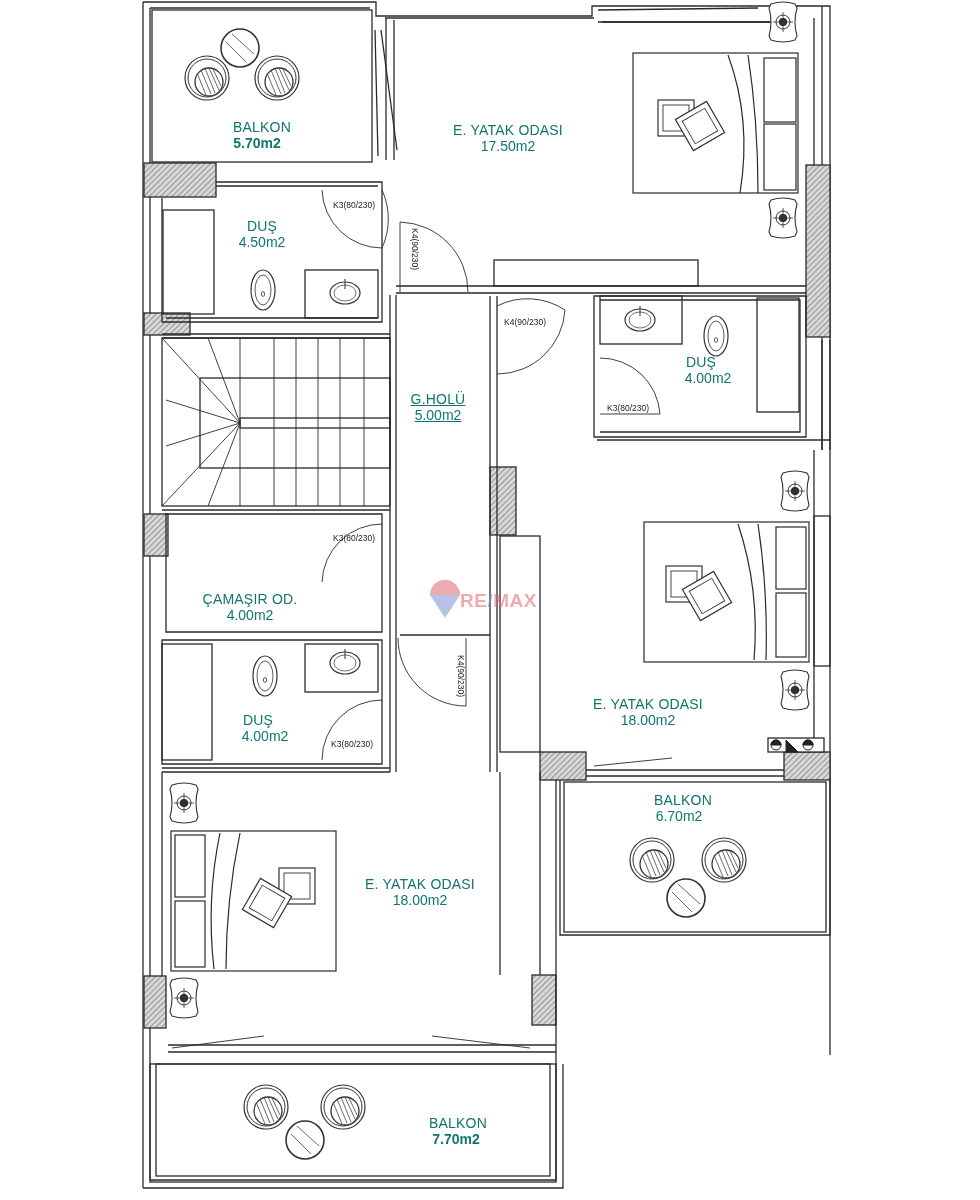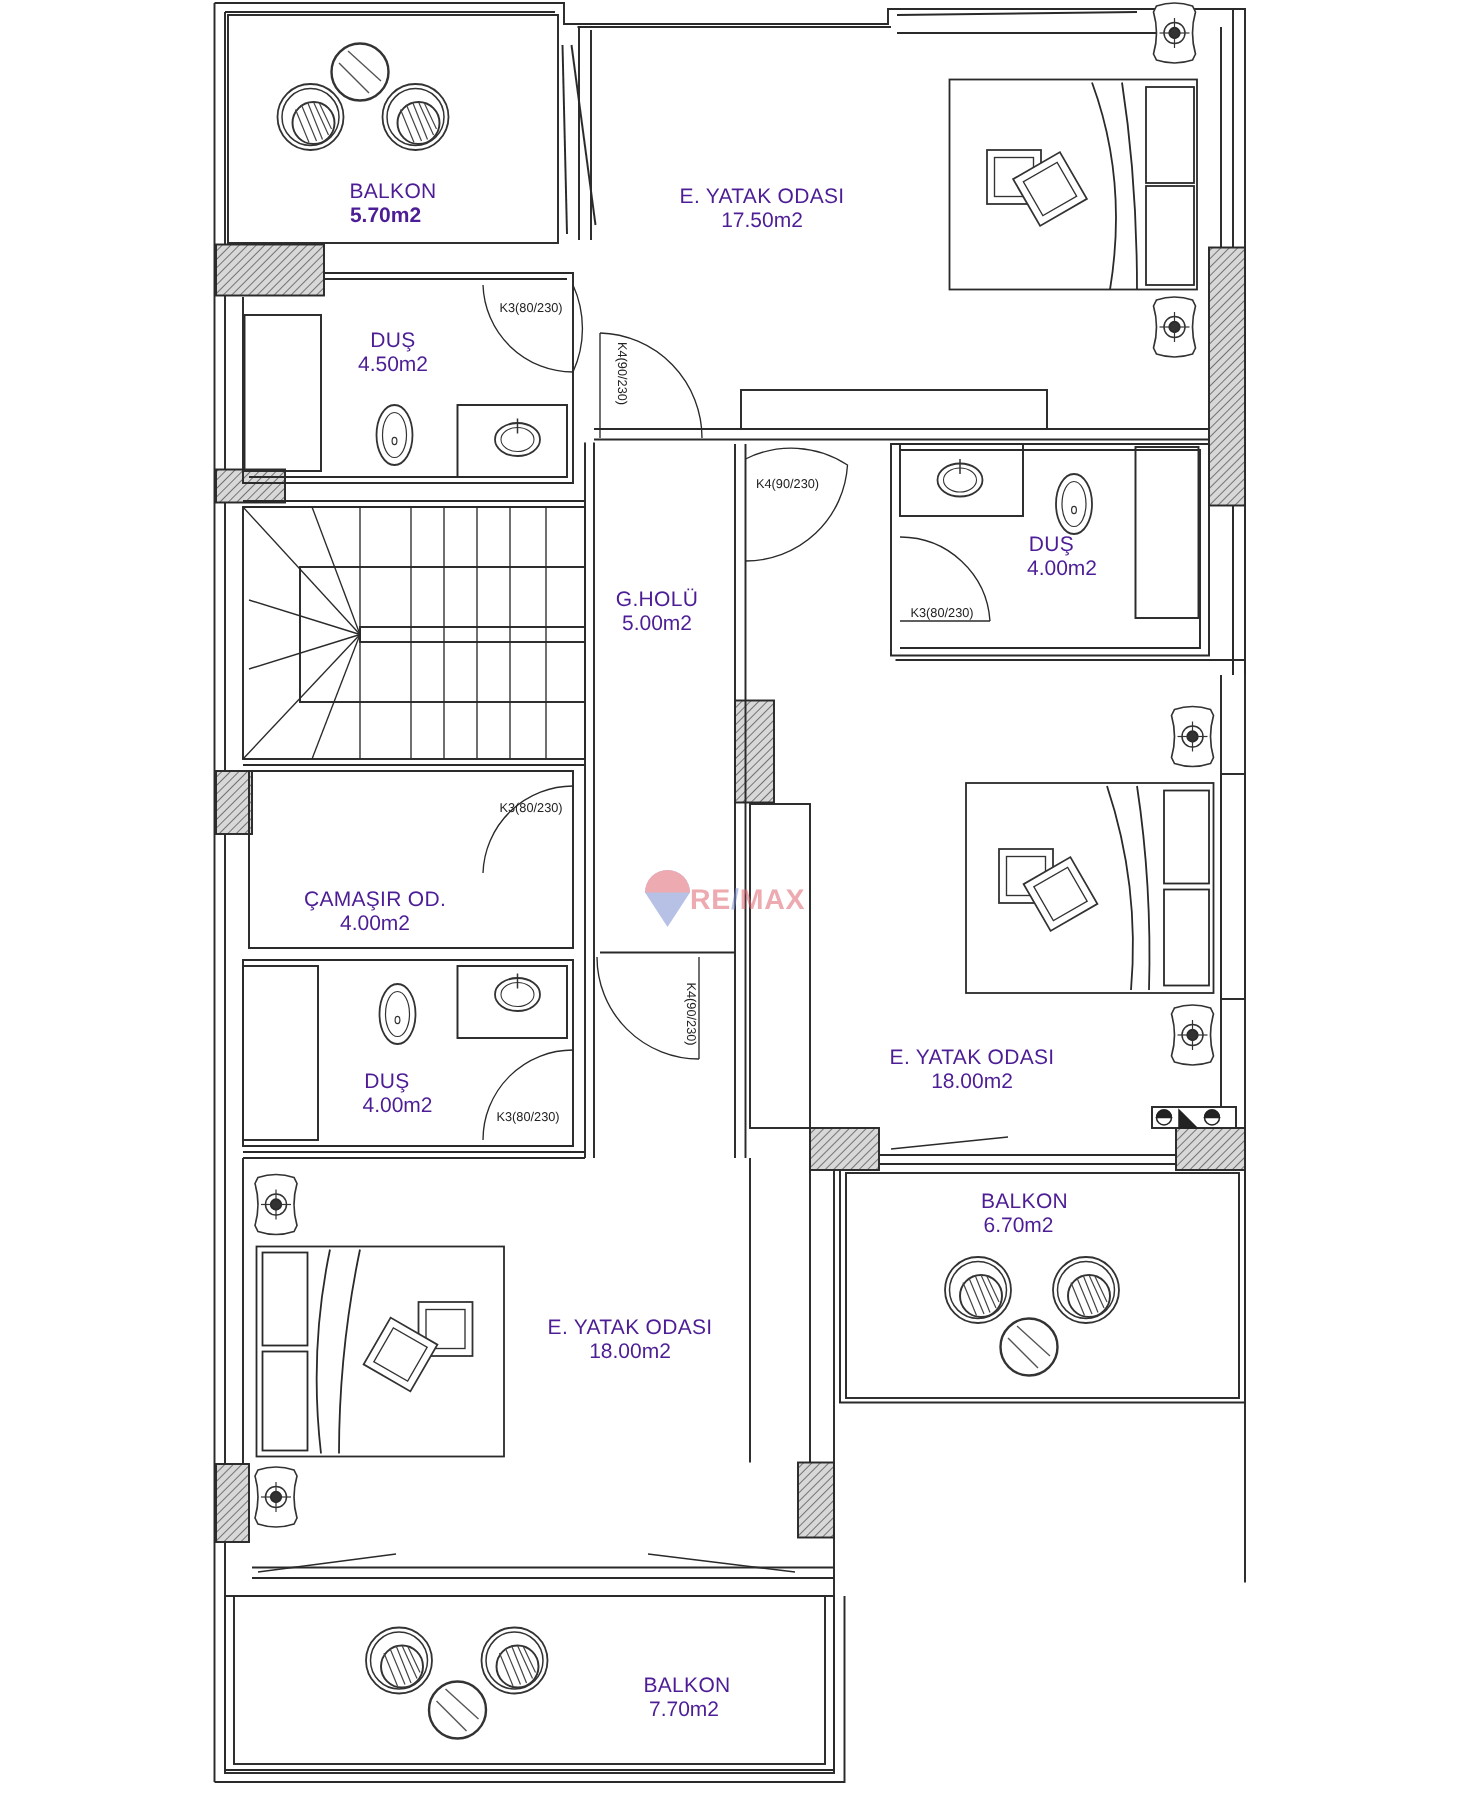--- a/index.html
+++ b/index.html
@@ -1,18 +1,18 @@
 <!DOCTYPE html>
 <html><head>
 <meta charset="utf-8">
 <style>
   html, body { margin: 0; padding: 0; background: #ffffff; }
   body { width: 980px; height: 1200px; position: relative; overflow: hidden; font-family: "Liberation Sans", sans-serif; }
   #plan { position: absolute; left: 0; top: 0; width: 980px; height: 1200px; }
-  .lbl { position: absolute; text-align: center; color: #4c1d95; font-family: "Liberation Sans", sans-serif; font-size: 14px; line-height: 16px; white-space: nowrap; transform: translateX(-50%); }
+  .lbl { position: absolute; text-align: center; color: #0f766e; font-family: "Liberation Sans", sans-serif; font-size: 14px; line-height: 16px; white-space: nowrap; transform: translateX(-50%); }
   .lbl .name { display: block; letter-spacing: 0.2px; }
   .lbl .area { display: block; }
   .door { position: absolute; font-family: "Liberation Sans", sans-serif; font-size: 8.5px; color: #222; white-space: nowrap; }
   .door.rot { transform: rotate(90deg); transform-origin: left top; }
   .wm { position: absolute; left: 430px; top: 580px; display: flex; align-items: flex-start; gap: 2px; opacity: 0.55; }
   .wm-text { font-family: "Liberation Sans", sans-serif; font-weight: bold; font-size: 19px; letter-spacing: 0.5px; color: #e06570; }
   .wm-text .slash { color: #7d8fd0; }
 </style>
 </head>
 <body>
@@ -272,21 +272,21 @@
   <span class="area">17.50m2</span>
 </div>
 <div class="lbl" style="left:262px; top:218px;">
   <span class="name">DUŞ</span>
   <span class="area">4.50m2</span>
 </div>
 <div class="lbl" style="left:708px; top:354px;">
   <span class="name" style="margin-left:-14px;">DUŞ</span>
   <span class="area">4.00m2</span>
 </div>
-<div class="lbl" style="left:438px; top:391px;">
+<div class="lbl" style="left:438px; top:391px;text-decoration:underline;">
   <span class="name">G.HOLÜ</span>
   <span class="area">5.00m2</span>
 </div>
 <div class="lbl" style="left:250px; top:591px;">
   <span class="name">ÇAMAŞIR OD.</span>
   <span class="area">4.00m2</span>
 </div>
 <div class="lbl" style="left:265px; top:712px;">
   <span class="name" style="margin-left:-14px;">DUŞ</span>
   <span class="area">4.00m2</span>
@@ -298,21 +298,21 @@
 <div class="lbl" style="left:679px; top:792px;">
   <span class="name" style="margin-left:8px;">BALKON</span>
   <span class="area">6.70m2</span>
 </div>
 <div class="lbl" style="left:420px; top:876px;">
   <span class="name">E. YATAK ODASI</span>
   <span class="area">18.00m2</span>
 </div>
 <div class="lbl" style="left:458px; top:1115px;">
   <span class="name">BALKON</span>
-  <span class="area" style="margin-left:-4px;">7.70m2</span>
+  <span class="area" style="margin-left:-4px;font-weight:bold;">7.70m2</span>
 </div>
 
 <span class="door" style="left:333px; top:200px;">K3(80/230)</span>
 <span class="door rot" style="left:420px; top:228px;">K4(90/230)</span>
 <span class="door" style="left:504px; top:317px;">K4(90/230)</span>
 <span class="door" style="left:607px; top:403px;">K3(80/230)</span>
 <span class="door" style="left:333px; top:533px;">K3(80/230)</span>
 <span class="door" style="left:331px; top:739px;">K3(80/230)</span>
 <span class="door rot" style="left:466px; top:655px;">K4(90/230)</span>
 

